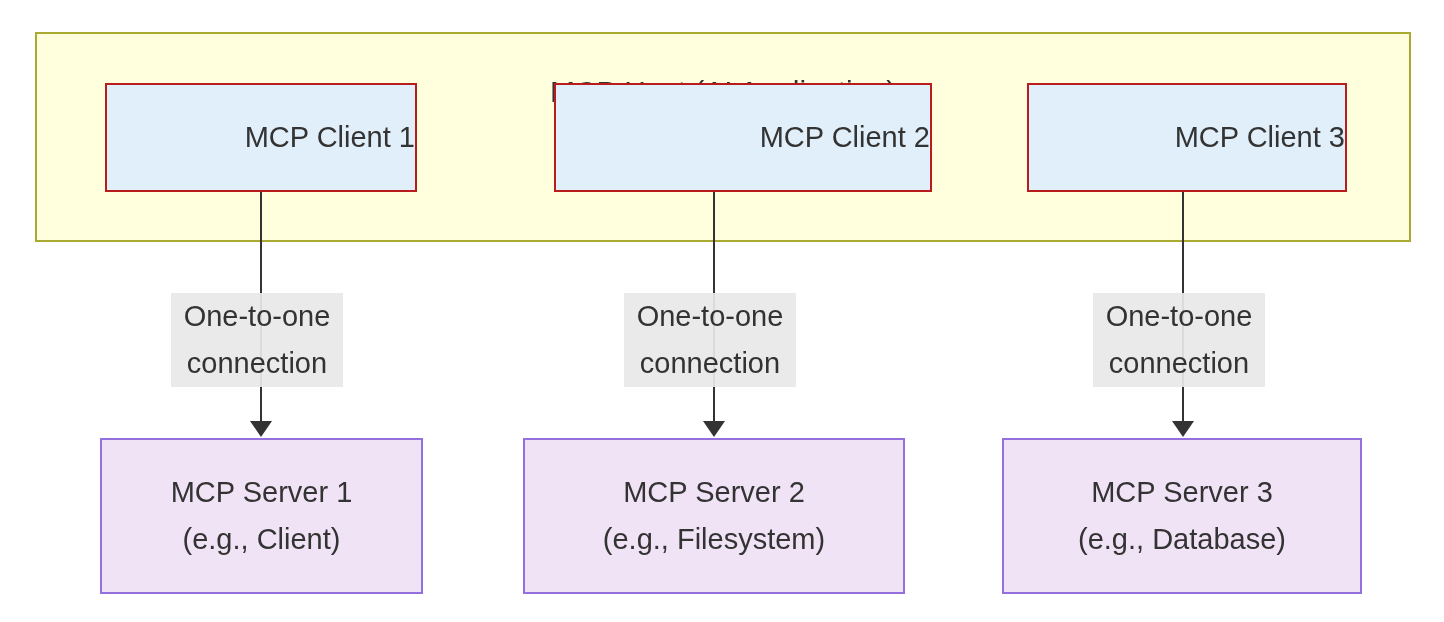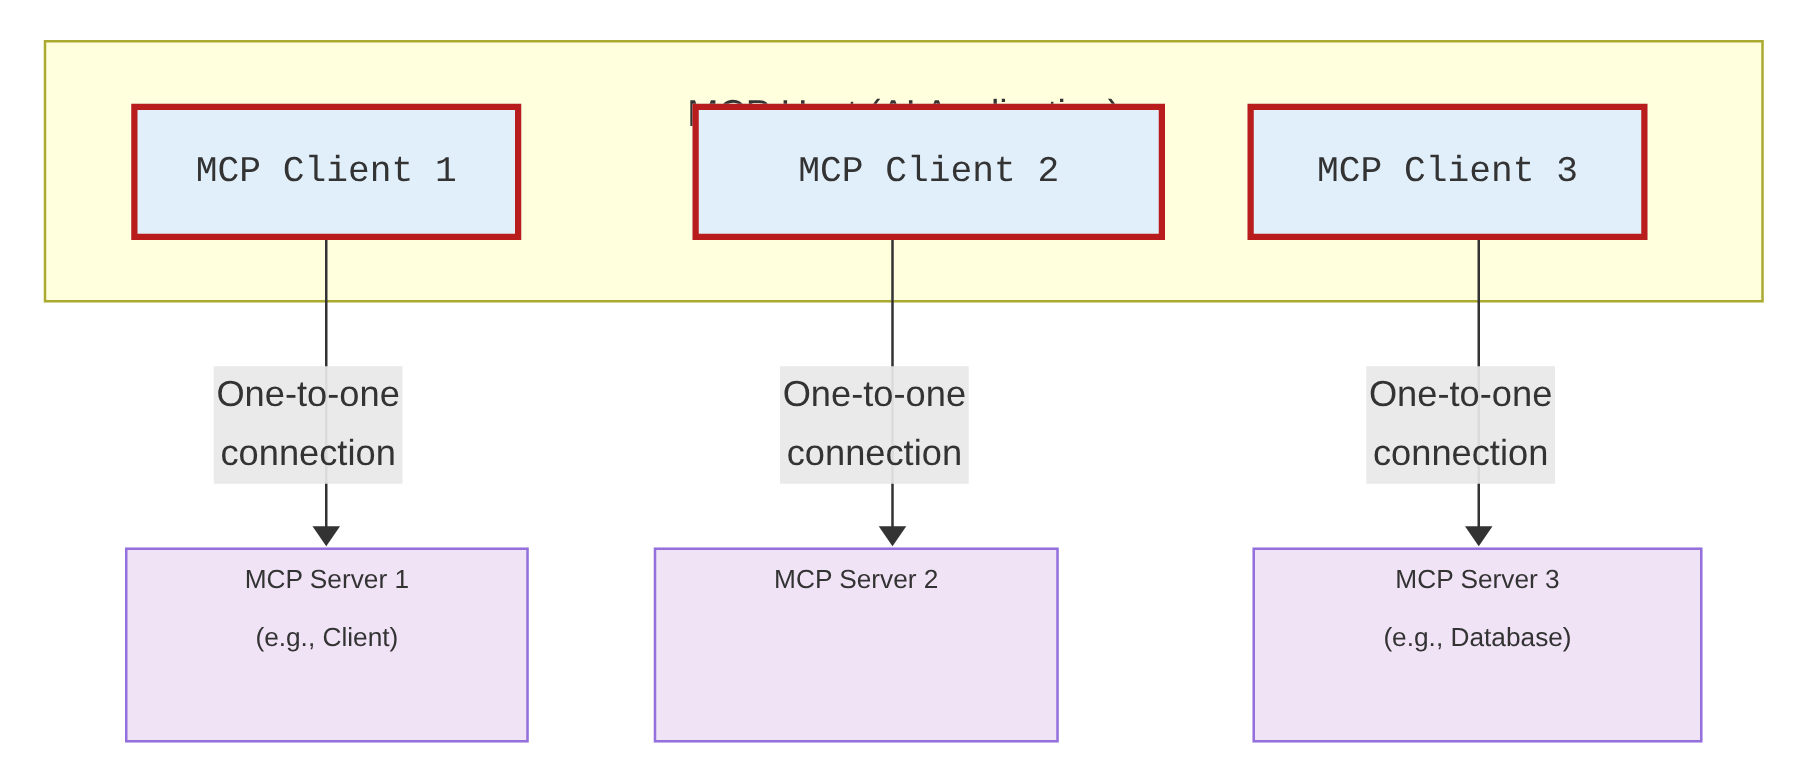--- a/index.html
+++ b/index.html
@@ -38,32 +38,31 @@
     line-height: 32px;
     color: #333333;
   }
 
   
   .client-box {
     position: absolute;
     top: 83px;
     height: 109px;
     background: #e1effa;
-    border: 5px solid #b91c1c;
+    border: 2px solid #b91c1c;
     box-sizing: border-box;
     display: flex;
     align-items: center;
-    justify-content: center;
+    justify-content: flex-end;
     font-size: 29px;
     color: #333333;
-    font-family: Liberation Mono, monospace;
   }
   .client-1 { left: 105px;  width: 312px; }
   .client-2 { left: 554px;  width: 378px; }
-  .client-3 { left: 998px; width: 320px; }
+  .client-3 { left: 1027px; width: 320px; }
 
   
   .edge-line {
     position: absolute;
     top: 192px;
     height: 231px;
     width: 2px;
     background: #333333;
   }
   .edge-line-1 { left: 260px; }
@@ -80,21 +79,21 @@
     border-top: 16px solid #333333;
   }
   .arrowhead-1 { left: 250px; }
   .arrowhead-2 { left: 703px; }
   .arrowhead-3 { left: 1172px; }
 
   
   .edge-label {
     position: absolute;
     top: 293px;
-    width: 151px;
+    width: 172px;
     background: rgba(232, 232, 232, 0.93);
     text-align: center;
     font-size: 29px;
     line-height: 47px;
     color: #333333;
     z-index: 2;
   }
   .edge-label-1 { left: 171px; }
   .edge-label-2 { left: 624px; }
   .edge-label-3 { left: 1093px; }
@@ -103,27 +102,28 @@
   .server-box {
     position: absolute;
     top: 438px;
     height: 156px;
     background: #f0e3f6;
     border: 2px solid #9370db;
     box-sizing: border-box;
     display: flex;
     flex-direction: column;
     align-items: center;
-    font-size: 21px;
+    justify-content: center;
+    font-size: 29px;
     line-height: 47px;
     color: #333333;
     text-align: center;
   }
   .server-1 { left: 100px;  width: 323px; }
-  .server-2 { left: 523px;  width: 324px; }
+  .server-2 { left: 523px;  width: 382px; }
   .server-3 { left: 1002px; width: 360px; }
 </style>
 </head>
 <body>
 
 <div class="canvas">
 
   <div class="host-box">
     <div class="host-title">MCP Host (AI Application)</div>
   </div>
@@ -149,19 +149,20 @@
   <div class="edge-label edge-label-1">One-to-one connection</div>
   <div class="edge-label edge-label-2">One-to-one connection</div>
   <div class="edge-label edge-label-3">One-to-one connection</div>
 
   <div class="server-box server-1">
     <div>MCP Server 1</div>
     <div>(e.g., Client)</div>
   </div>
   <div class="server-box server-2">
     <div>MCP Server 2</div>
+    <div>(e.g., Filesystem)</div>
   </div>
   <div class="server-box server-3">
     <div>MCP Server 3</div>
     <div>(e.g., Database)</div>
   </div>
 
 </div>
 
 </body></html>

